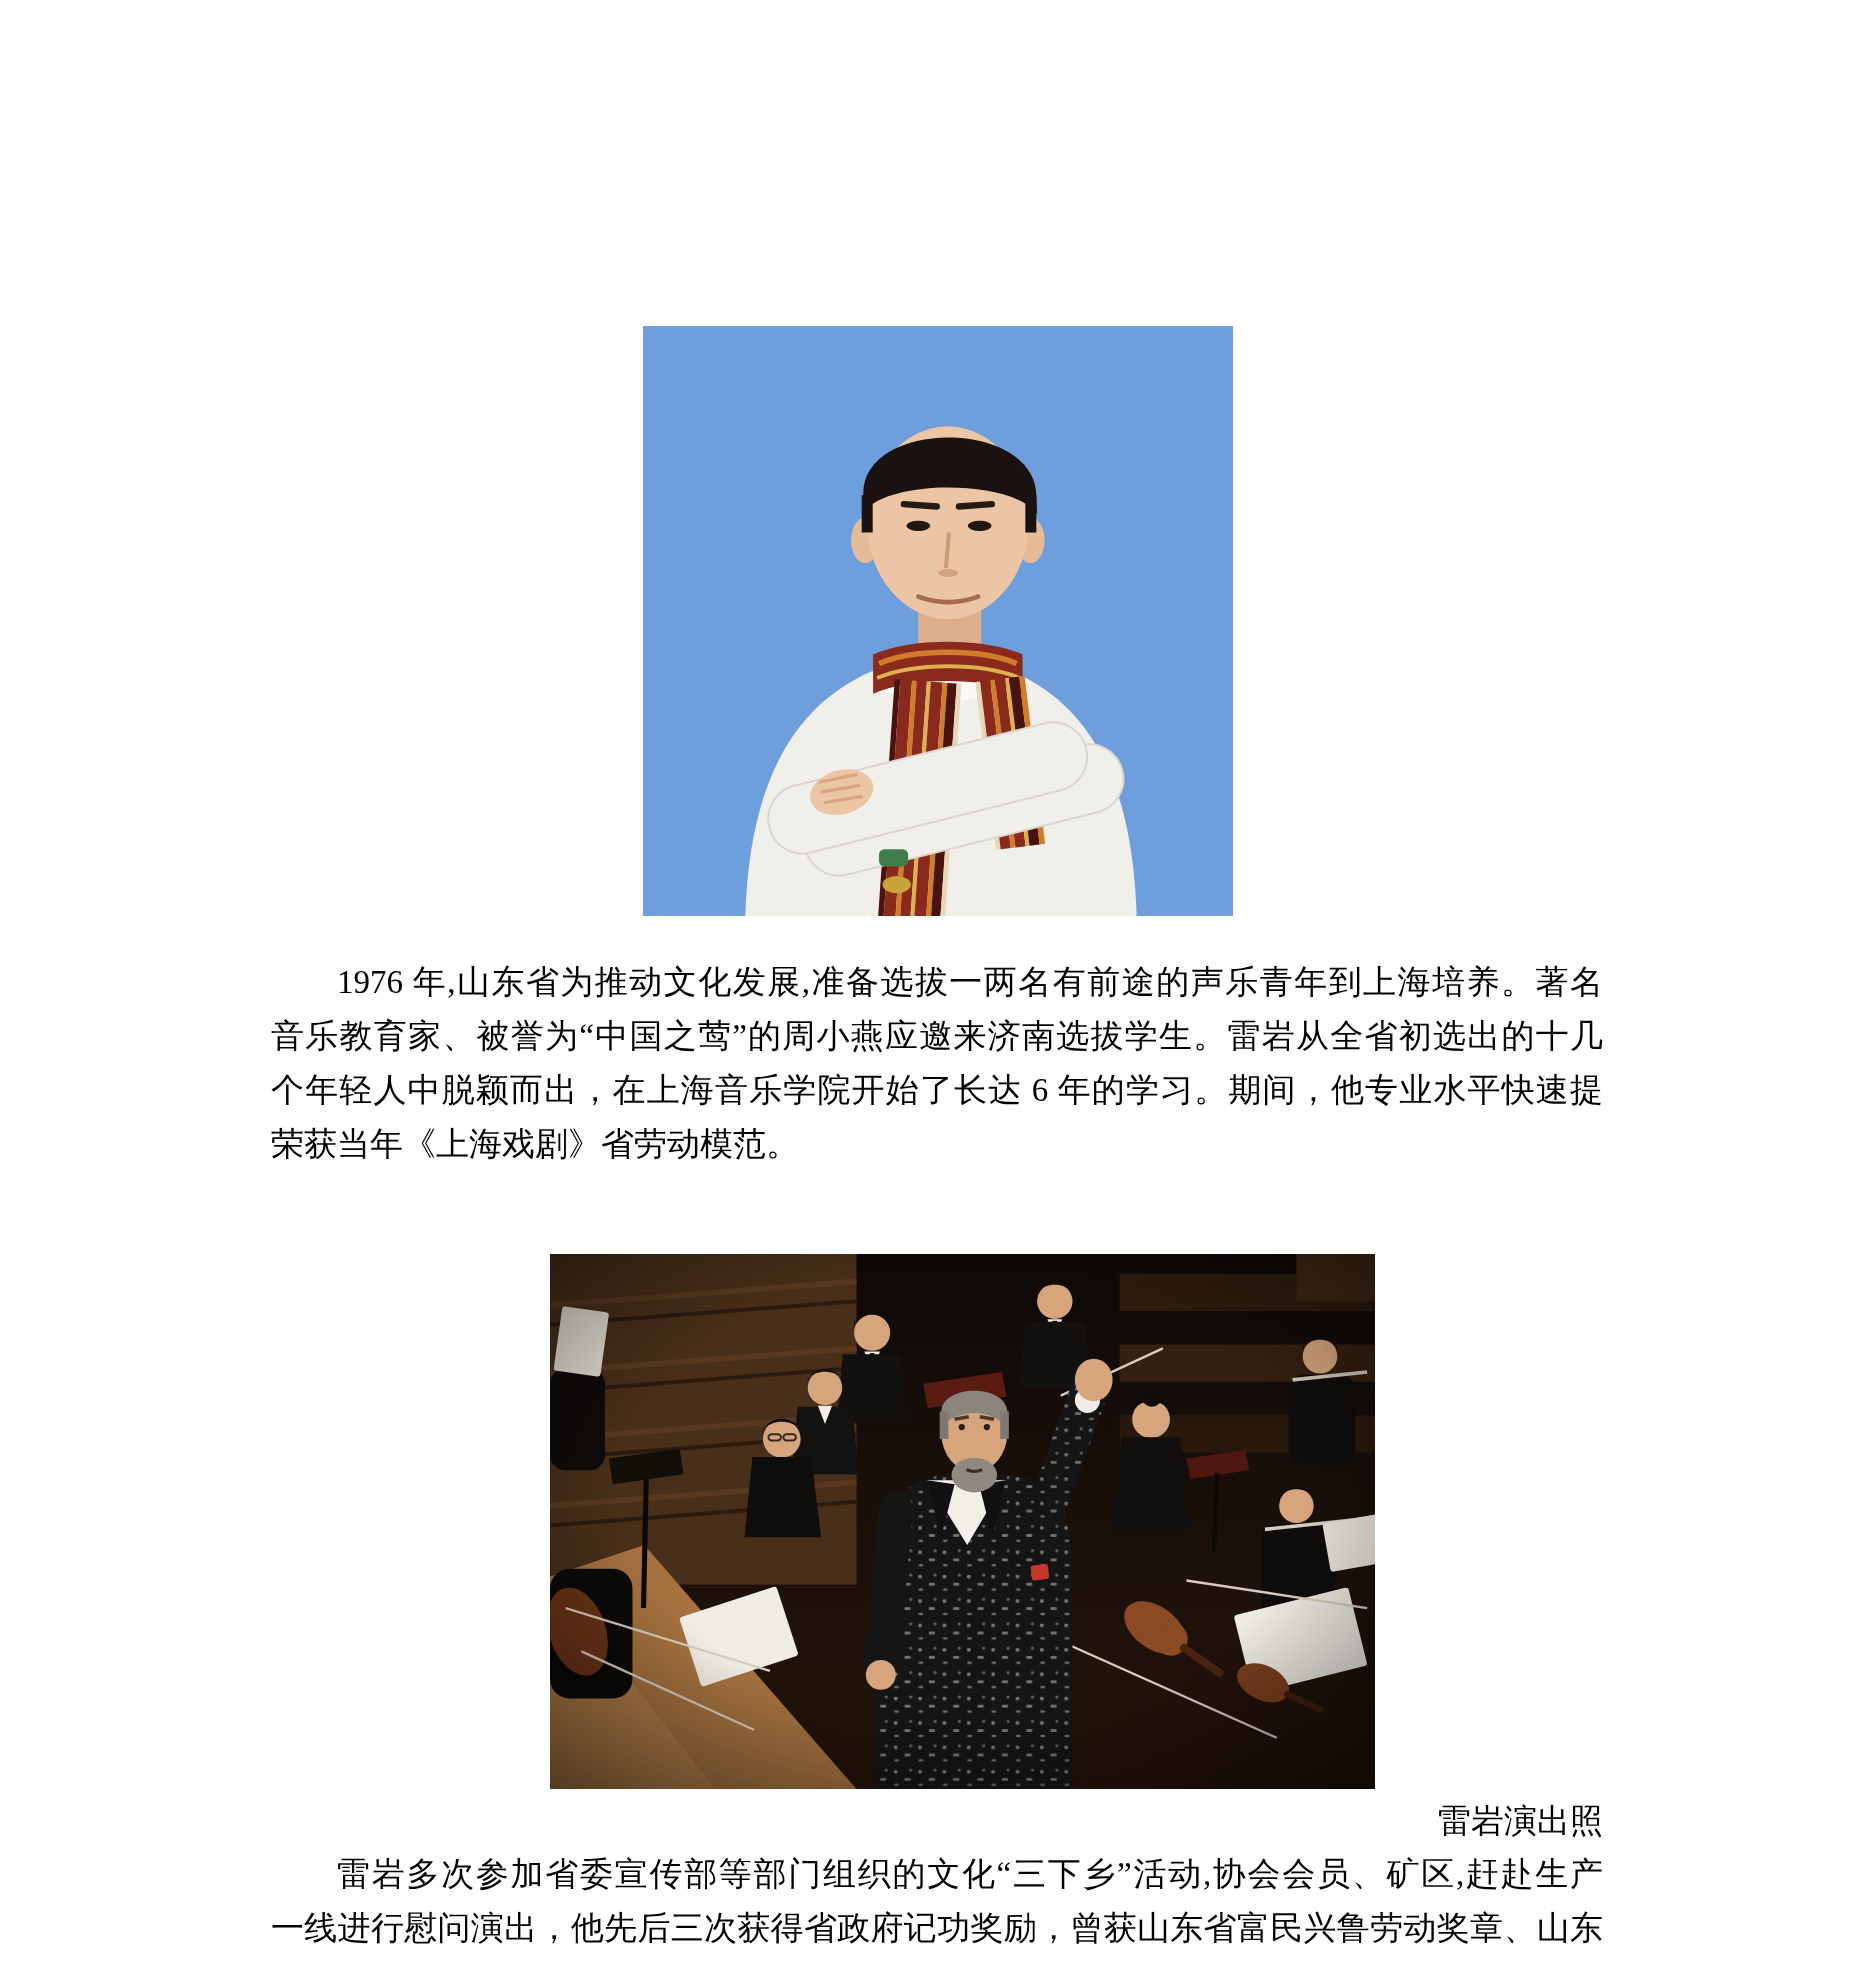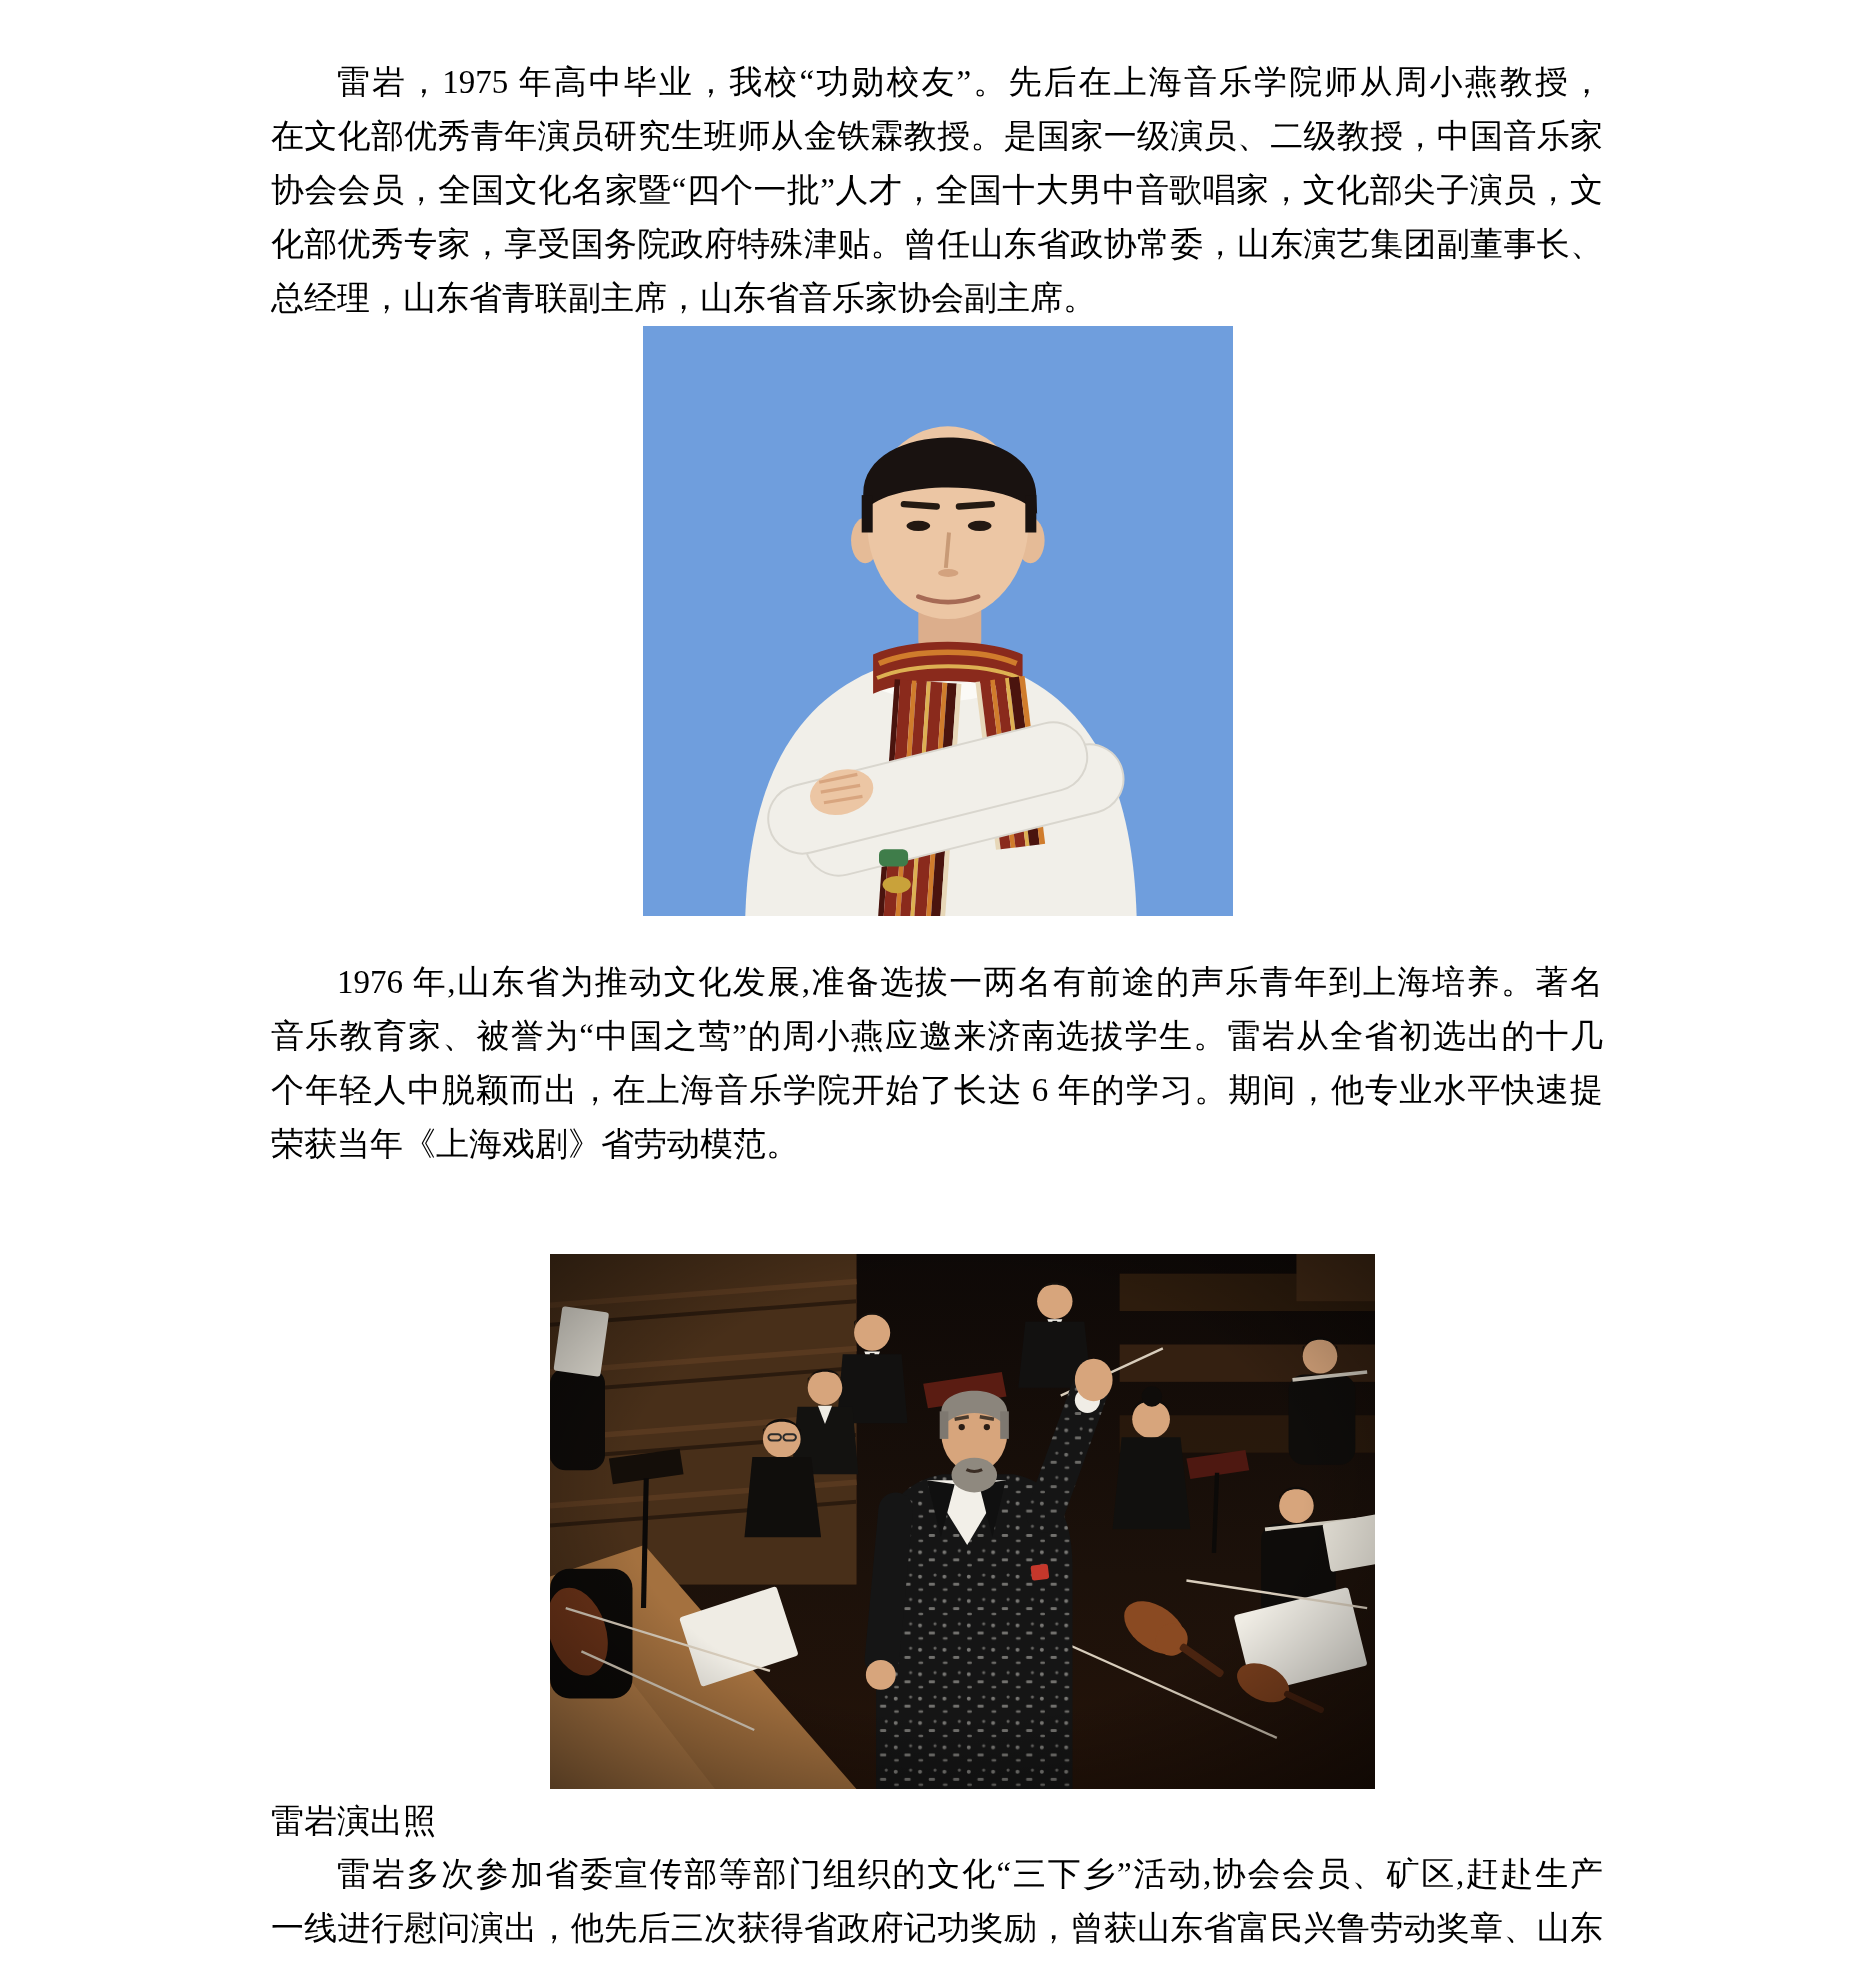--- a/index.html
+++ b/index.html
@@ -28,35 +28,28 @@
   .p1{top:55px;}
   .p2{top:955px;}
   .p3{top:1847px;}
   .photo{position:absolute;overflow:hidden;}
   .photo1{top:326px;left:643px;width:590px;height:590px;}
   .photo2{top:1254px;left:550px;width:825px;height:535px;}
   .photo svg{display:block;width:100%;height:100%;}
   .caption{
     position:absolute;left:271px;width:1332px;top:1798px;
     font-size:33px;line-height:47px;height:47px;
-    text-align:left;
+    text-align:right;
   }
 </style>
 </head>
 <body>
 
 <div class="page">
 
-  <div class="para p1">
-    <div class="line first">雷岩，1975 年高中毕业，我校“功勋校友”。先后在上海音乐学院师从周小燕教授，</div>
-    <div class="line">在文化部优秀青年演员研究生班师从金铁霖教授。是国家一级演员、二级教授，中国音乐家</div>
-    <div class="line">协会会员，全国文化名家暨“四个一批”人才，全国十大男中音歌唱家，文化部尖子演员，文</div>
-    <div class="line">化部优秀专家，享受国务院政府特殊津贴。曾任山东省政协常委，山东演艺集团副董事长、</div>
-    <div class="line lastline">总经理，山东省青联副主席，山东省音乐家协会副主席。</div>
-  </div>
 
   <div class="photo photo1">
     <svg viewBox="0 0 1500 1500" preserveAspectRatio="none">
       <rect x="0" y="0" width="1500" height="1500" style="fill:var(--c-portrait-bg)"></rect>
 
       <path d="M260,1500 C270,1180 370,960 600,870 L920,870 C1150,960 1245,1180 1255,1500 Z" style="fill:var(--c-portrait-sweater)"></path>
 
       <rect x="700" y="690" width="160" height="140" rx="30" fill="#dcae8c"></rect>
       <path d="M600,880 Q760,940 920,880 L920,925 Q760,985 600,925 Z" fill="#fbfaf6"></path>
 

